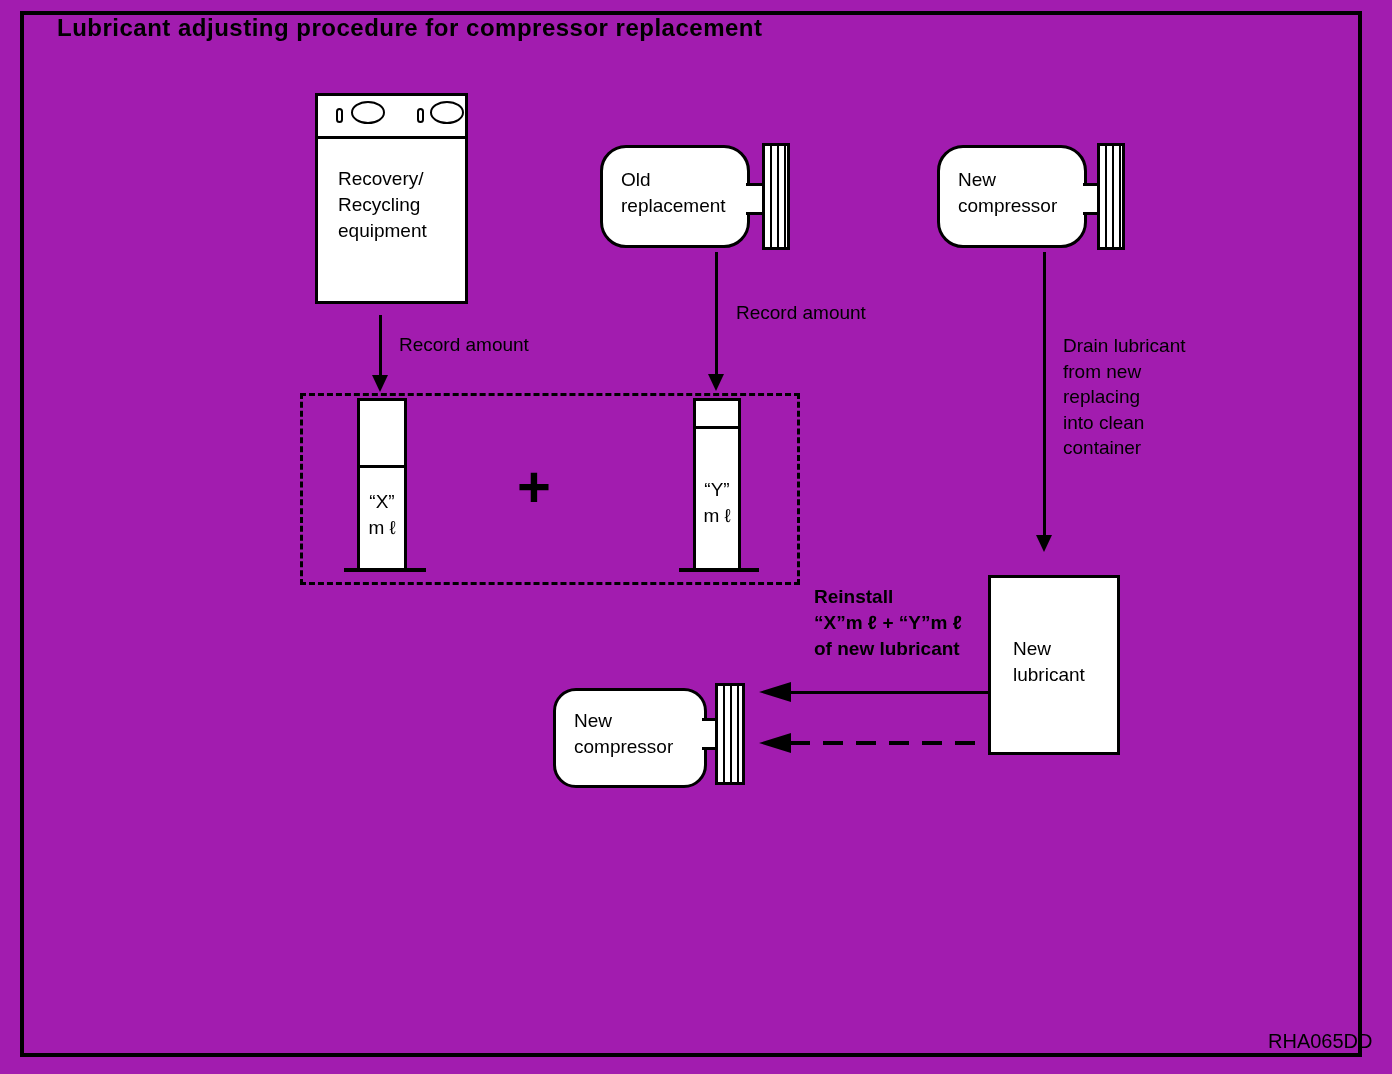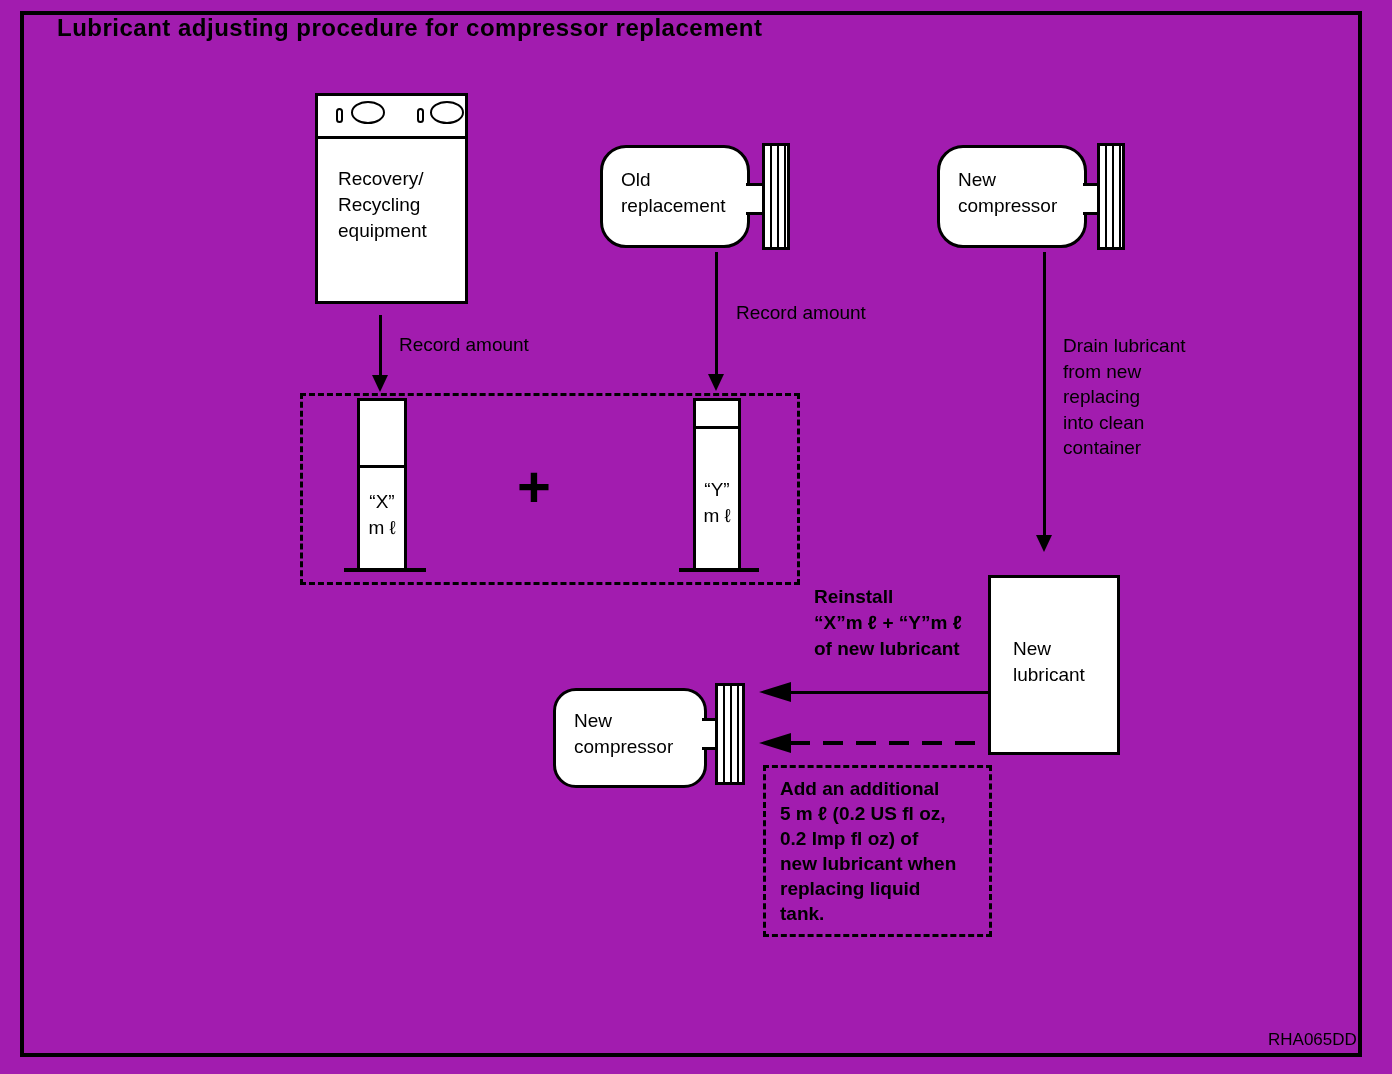--- a/index.html
+++ b/index.html
@@ -58,21 +58,21 @@
     content:""; position:absolute; left:-31px; top:-8px; width:0; height:0;
     border-top:10px solid transparent; border-bottom:10px solid transparent;
     border-right:32px solid #000;
   }
   
   .cylinder { position:absolute; border:3px solid #000; box-sizing:border-box; background:#fff; }
   .fill-line { position:absolute; left:0; right:0; height:3px; background:#000; }
   .cyl-label { position:absolute; left:-6px; right:-6px; text-align:center; font-size:19px; line-height:26px; white-space:pre-line; }
   .cyl-base { position:absolute; bottom:-3px; height:4px; background:#000; }
   .plus { position:absolute; font-size:58px; font-weight:bold; line-height:1; }
-  .figcode { position:absolute; left:1268px; top:1030px; font-size:17px; }
+  .figcode { position:absolute; left:1268px; top:1030px; font-size:20px; }
 </style>
 </head>
 <body>
 
 <div class="page">
 
   <div class="frame"></div>
 
   <div class="title">Lubricant adjusting procedure for compressor replacement</div>
 
@@ -142,24 +142,16 @@
   <div class="harrow" style="left:790px; top:691px; width:198px;"></div>
 
   <div class="hdash" style="left:790px; top:741px; width:198px;"></div>
 
   <div class="box rounded" style="left:553px; top:688px; width:154px; height:100px; border-radius:23px;"></div>
   <div class="label" style="left:574px; top:708px;">New
 compressor</div>
   <div class="stub" style="left:702px; top:718px; width:16px; height:32px;"></div>
   <div class="pulley" style="left:715px; top:683px; width:30px; height:102px;"></div>
 
-  <div class="dashedbox" style="left:763px; top:765px; width:229px; height:172px;">
-    <div class="label bold" style="left:14px; top:8px; line-height:25px;">Add an additional
-5 m ℓ  (0.2 US fl oz,
-0.2 Imp fl oz) of
-new lubricant when
-replacing liquid
-tank.</div>
-  </div>
 
   <div class="figcode">RHA065DD</div>
 
 </div>
 
 </body></html>

